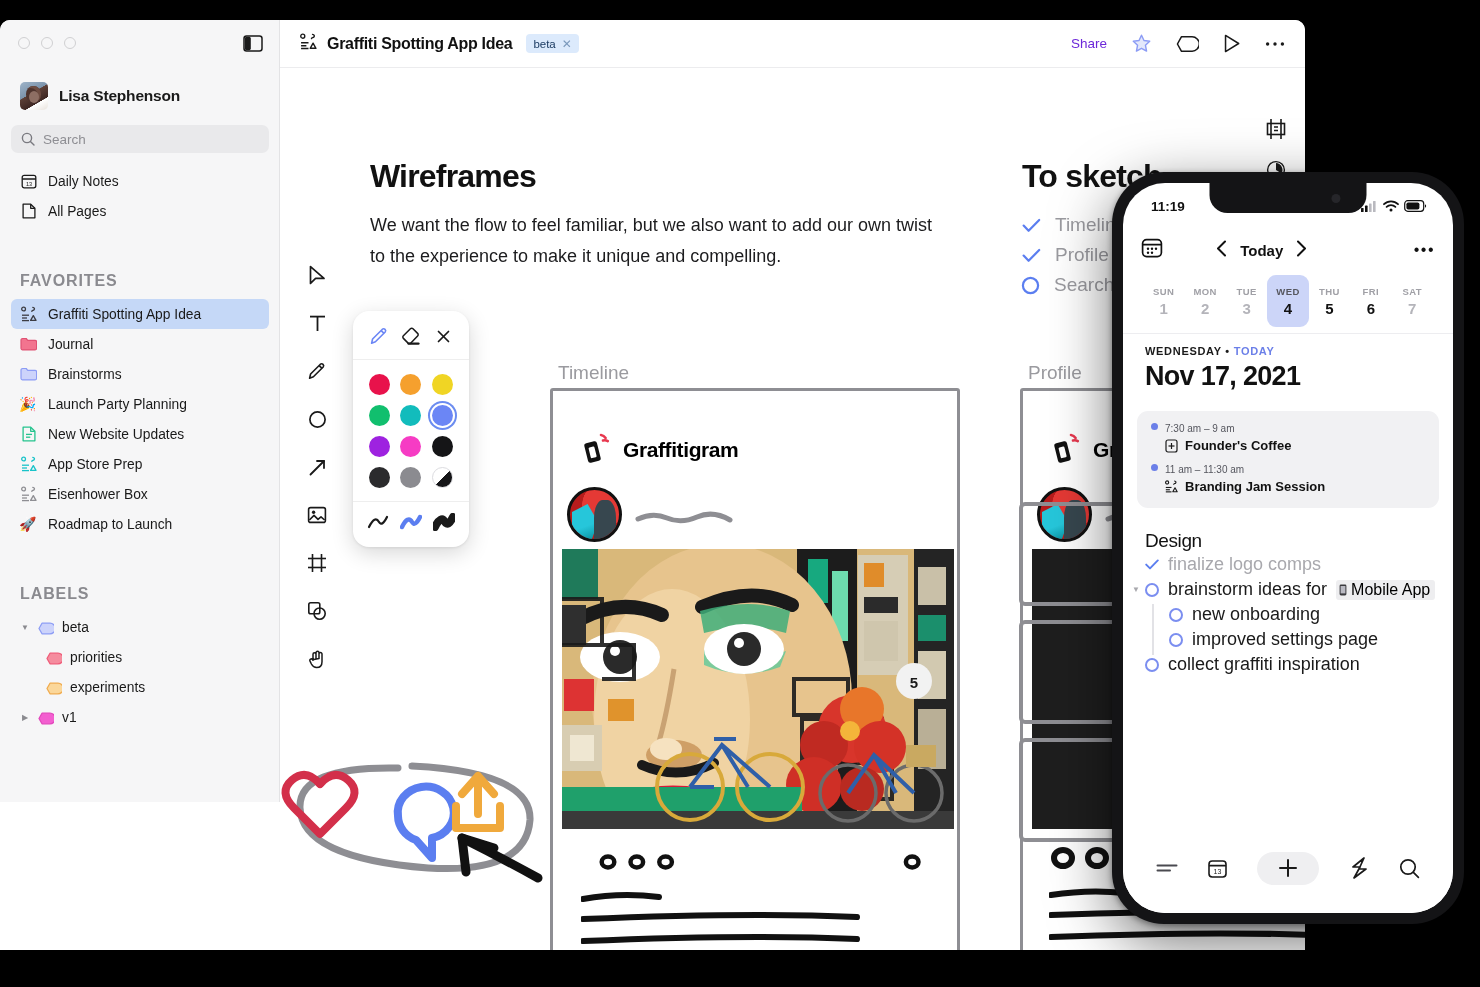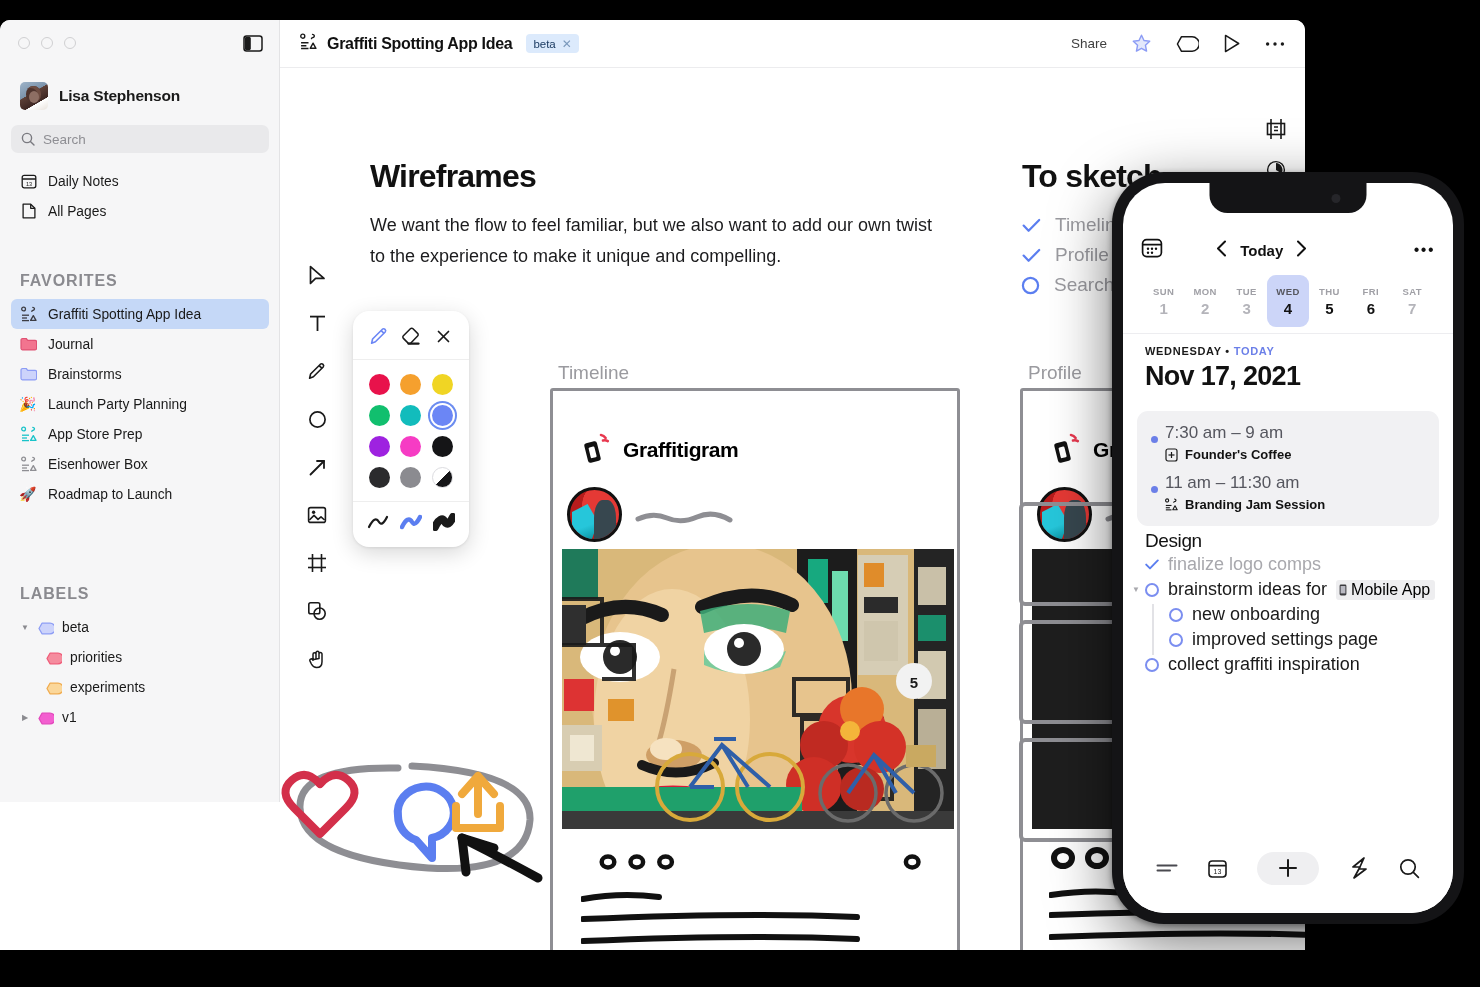--- a/index.html
+++ b/index.html
@@ -104,21 +104,21 @@
   }
   .doc-title { font-size: 16px; font-weight: 700; color: #111; letter-spacing: -.3px; margin-left: 10px; }
   .beta-chip {
     margin-left: 14px; background: #dceafc; border-radius: 4px;
     height: 19px; display: flex; align-items: center; gap: 6px;
     padding: 0 7px; cursor: pointer;
   }
   .beta-chip .t { font-size: 11.5px; color: #1c3c63; }
   .beta-chip .x { font-size: 12px; color: #7a98bb; line-height: 1; }
   .topbar-right { margin-left: auto; display: flex; align-items: center; gap: 24px; }
-  .share-link { font-size: 13.5px; color: #404040; cursor: pointer; }
+  .share-link { font-size: 13.5px; color: #6d28d9; cursor: pointer; }
   .tb-ico { cursor: pointer; display:flex; align-items:center; }
 
   .canvas { position: absolute; left: 0; top: 48px; width: 1025px; height: 882px; overflow: hidden; background:#fff; }
 
   .wf-title { position: absolute; left: 90px; top: 90px; font-size: 32px; font-weight: 700; color: #111; letter-spacing: -.8px; }
   .wf-body { position: absolute; left: 90px; top: 142px; width: 580px; font-size: 18px; line-height: 31px; color: #1c1c1e; }
 
   .sk-title { position: absolute; left: 742px; top: 90px; font-size: 32px; font-weight: 700; color: #111; letter-spacing: -.8px; }
   .sk-list { position: absolute; left: 742px; top: 142px; width: 240px; }
   .sk-item { height: 30px; display:flex; align-items:center; gap: 14px; cursor: pointer; }
@@ -234,21 +234,21 @@
   .datehead .kick .d { color: #1a1a1a; }
   .datehead .kick .t { color: #6b7fe8; }
   .datehead .big { font-size: 27px; font-weight: 700; color: #111; letter-spacing: -.7px; margin-top: 4px; }
 
   .events {
     position:absolute; top: 228px; left: 14px; right: 14px;
     background: #f1f1f3; border-radius: 11px; padding: 12px 14px 14px;
   }
   .ev { margin-bottom: 11px; }
   .ev:last-child { margin-bottom: 0; }
-  .ev .time { font-size: 17px; color: #55565e; display:flex; align-items:flex-end; gap: 7px; }
+  .ev .time { font-size: 10px; color: #55565e; display:flex; align-items:flex-start; gap: 7px; }
   .ev .time .bullet { width: 7px; height: 7px; border-radius: 50%; background: #6b7fe8; flex:0 0 7px; }
   .ev .name { font-size: 13px; font-weight: 700; color: #111; display:flex; align-items:center; gap: 7px; margin-left: 14px; margin-top: 4px; }
 
   .design { position:absolute; top: 347px; left: 22px; right: 14px; }
   .design h3 { font-size: 19px; font-weight: 400; color:#111; letter-spacing: -.4px; }
   .task { display: flex; align-items: center; gap: 9px; height: 25px; cursor: pointer; }
   .task .txt { font-size: 18px; color: #1a1a1a; }
   .task.done .txt { color: #a8a8ad; }
   .task.sub { margin-left: 24px; }
   .tcheck { width: 14px; height: 14px; border: 2px solid #7b8ef0; border-radius: 50%; flex: 0 0 14px; }
@@ -355,20 +355,31 @@
               </svg>
           </span>
           <span class="lbl">Brainstorms</span>
         </div>
 
         <div class="favitem">
           <span class="ico">🎉</span>
           <span class="lbl">Launch Party Planning</span>
         </div>
 
+        <div class="favitem">
+          <span class="ico">
+            <svg width="14" height="16" viewBox="0 0 14 16">
+                <path d="M1.1 1.2h7.6L12.9 5.3v9.5H1.1z" fill="none" stroke="#24c38e" stroke-width="1.3" stroke-linejoin="round"></path>
+                <path d="M8.7 1.2v4.1h4.2" fill="none" stroke="#24c38e" stroke-width="1.3" stroke-linejoin="round"></path>
+                <line x1="4" y1="8.4" x2="10" y2="8.4" stroke="#24c38e" stroke-width="1.3"></line>
+                <line x1="4" y1="11.2" x2="8.3" y2="11.2" stroke="#24c38e" stroke-width="1.3"></line>
+              </svg>
+          </span>
+          <span class="lbl">New Website Updates</span>
+        </div>
 
         <div class="favitem">
           <span class="ico">
             <svg width="16" height="16" viewBox="0 0 16 16">
                 <circle cx="2.6" cy="3" r="1.9" fill="none" stroke="#18c3c9" stroke-width="1.3"></circle>
                 <path d="M11.8 1.3c1.6.3 2.1 1.5 1.3 2.4-.8.9-2.1.5-2.3 1.6" fill="none" stroke="#18c3c9" stroke-width="1.3" stroke-linecap="round"></path>
                 <line x1="1" y1="9.2" x2="8" y2="9.2" stroke="#18c3c9" stroke-width="1.3"></line>
                 <line x1="1" y1="12" x2="6" y2="12" stroke="#18c3c9" stroke-width="1.3"></line>
                 <line x1="1" y1="14.6" x2="8" y2="14.6" stroke="#18c3c9" stroke-width="1.3"></line>
                 <path d="M12.3 9.6 15 14.4h-5.4z" fill="none" stroke="#18c3c9" stroke-width="1.3" stroke-linejoin="round"></path>
@@ -814,20 +825,41 @@
       </div>
     </section>
   </div>
 
   <div class="phone">
     <div class="phone-screen">
       <div class="notch">
           <span class="cam"></span>
         </div>
 
+      <div class="status">
+        <span>11:19</span>
+        <span class="right">
+          <svg width="17" height="11" viewBox="0 0 17 11">
+              <rect x="0" y="7" width="2.6" height="4" rx=".6" fill="#111"></rect>
+              <rect x="4" y="4.6" width="2.6" height="6.4" rx=".6" fill="#111"></rect>
+              <rect x="8" y="2.4" width="2.6" height="8.6" rx=".6" fill="#b9b9bf"></rect>
+              <rect x="12" y="0" width="2.6" height="11" rx=".6" fill="#b9b9bf"></rect>
+            </svg>
+          <svg width="16" height="12" viewBox="0 0 16 12">
+              <path d="M1 4.2a10 10 0 0 1 14 0" fill="none" stroke="#111" stroke-width="1.8" stroke-linecap="round"></path>
+              <path d="M3.6 6.8a6.4 6.4 0 0 1 8.8 0" fill="none" stroke="#111" stroke-width="1.8" stroke-linecap="round"></path>
+              <circle cx="8" cy="10" r="1.5" fill="#111"></circle>
+            </svg>
+          <svg width="23" height="12" viewBox="0 0 23 12">
+              <rect x=".7" y=".7" width="19" height="10.6" rx="3" fill="none" stroke="#111" stroke-width="1.2"></rect>
+              <rect x="2.4" y="2.4" width="13" height="7.2" rx="1.8" fill="#111"></rect>
+              <path d="M21 4.2v3.6a2 2 0 0 0 0-3.6z" fill="#111"></path>
+            </svg>
+        </span>
+      </div>
 
       <div class="ph-nav">
         <span>
           <svg width="22" height="22" viewBox="0 0 22 22">
               <rect x="1.6" y="2.6" width="18.8" height="17" rx="4" fill="none" stroke="#111" stroke-width="1.7"></rect>
               <line x1="1.6" y1="7.6" x2="20.4" y2="7.6" stroke="#111" stroke-width="1.7"></line>
               <circle cx="7" cy="11.8" r="1.2" fill="#111"></circle>
               <circle cx="11" cy="11.8" r="1.2" fill="#111"></circle>
               <circle cx="15" cy="11.8" r="1.2" fill="#111"></circle>
               <circle cx="7" cy="15.8" r="1.2" fill="#111"></circle>

